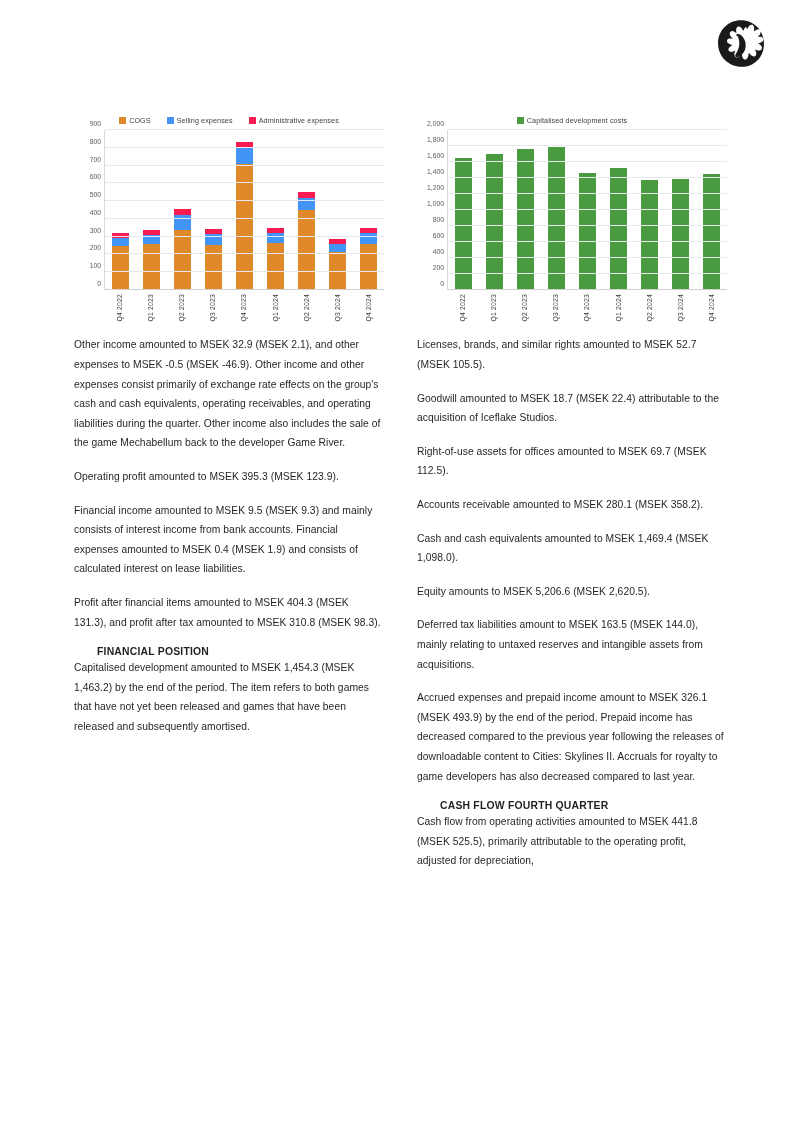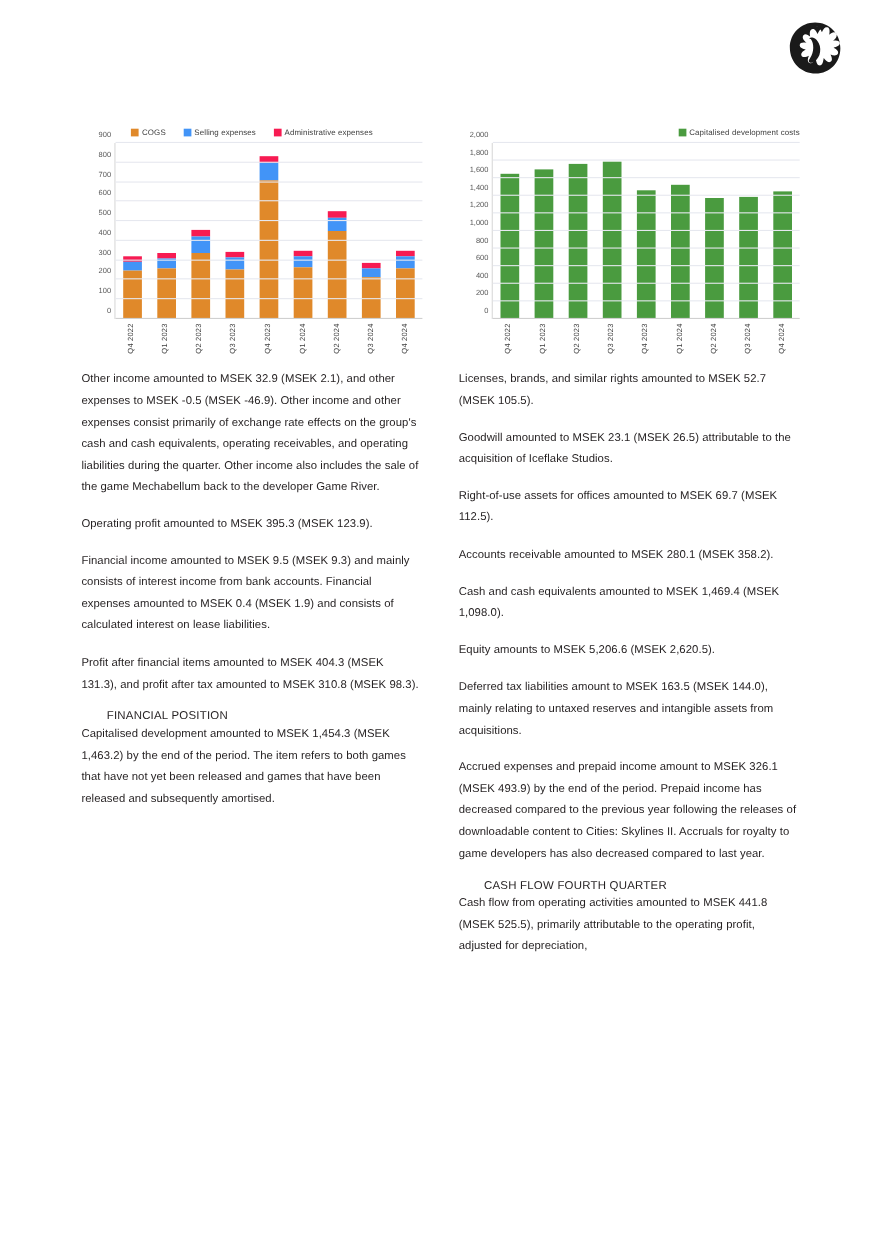--- a/index.html
+++ b/index.html
@@ -34,21 +34,21 @@
   }
   .col { width: 310px; }
 
   
   .chart-block { width: 310px; margin-bottom: 14px; }
   .chart-legend {
     display: flex; justify-content: center; align-items: center;
     gap: 16px; margin-bottom: 5px;
     font-size: 7.2px; color: #404040; letter-spacing: .1px;
   }
-  .chart-legend.center-one { justify-content: flex-end; }
+  .chart-legend.center-one { justify-content: center; }
   .legend-item { display: flex; align-items: center; gap: 3px; white-space: nowrap; }
   .legend-swatch { width: 7px; height: 7px; display: inline-block; }
 
   .plot-area {
     position: relative;
     height: 160px;
     display: flex;
   }
   .y-axis {
     width: 30px; position: relative; height: 160px;
@@ -102,21 +102,21 @@
   
   p.body {
     font-size: 10.3px;
     line-height: 19.6px;
     margin: 0 0 14px 0;
     color: #231f20;
     letter-spacing: 0.005em;
   }
   h2.section {
     font-size: 10.4px;
-    font-weight: normal;
+    font-weight: bold;
     margin: 14px 0 1px 0;
     letter-spacing: 0.02em;
     color: #231f20;
     padding-left: 23px;
   }
   h2.section + p.body { margin-top: 0; }
 
   
   .footer {
     position: absolute;
@@ -402,21 +402,21 @@
               <span class="x-tick">Q3 2024</span>
             </div>
             <div class="x-slot">
               <span class="x-tick">Q4 2024</span>
             </div>
           </div>
       </div>
 
       <div id="right-text">
           <p class="body">Licenses, brands, and similar rights amounted to MSEK 52.7 (MSEK 105.5).</p>
-          <p class="body">Goodwill amounted to MSEK 23.1 (MSEK 26.5) attributable to the acquisition of Iceflake Studios.</p>
+          <p class="body">Goodwill amounted to MSEK 18.7 (MSEK 22.4) attributable to the acquisition of Iceflake Studios.</p>
           <p class="body">Right-of-use assets for offices amounted to MSEK 69.7 (MSEK 112.5).</p>
           <p class="body">Accounts receivable amounted to MSEK 280.1 (MSEK 358.2).</p>
           <p class="body">Cash and cash equivalents amounted to MSEK 1,469.4 (MSEK 1,098.0).</p>
           <p class="body">Equity amounts to MSEK 5,206.6 (MSEK 2,620.5).</p>
           <p class="body">Deferred tax liabilities amount to MSEK 163.5 (MSEK 144.0), mainly relating to untaxed reserves and intangible assets from acquisitions.</p>
           <p class="body">Accrued expenses and prepaid income amount to MSEK 326.1 (MSEK 493.9) by the end of the period. Prepaid income has decreased compared to the previous year following the releases of downloadable content to Cities: Skylines II. Accruals for royalty to game developers has also decreased compared to last year.</p>
           <h2 class="section">CASH FLOW FOURTH QUARTER</h2>
           <p class="body">Cash flow from operating activities amounted to MSEK 441.8 (MSEK 525.5), primarily attributable to the operating profit, adjusted for depreciation,</p>
         </div>
 

